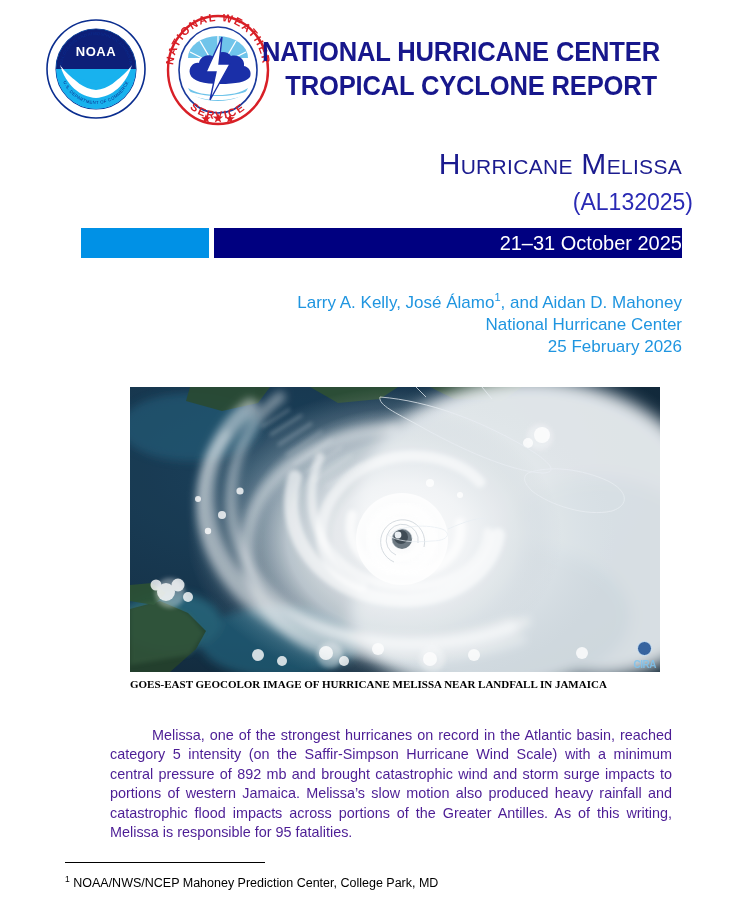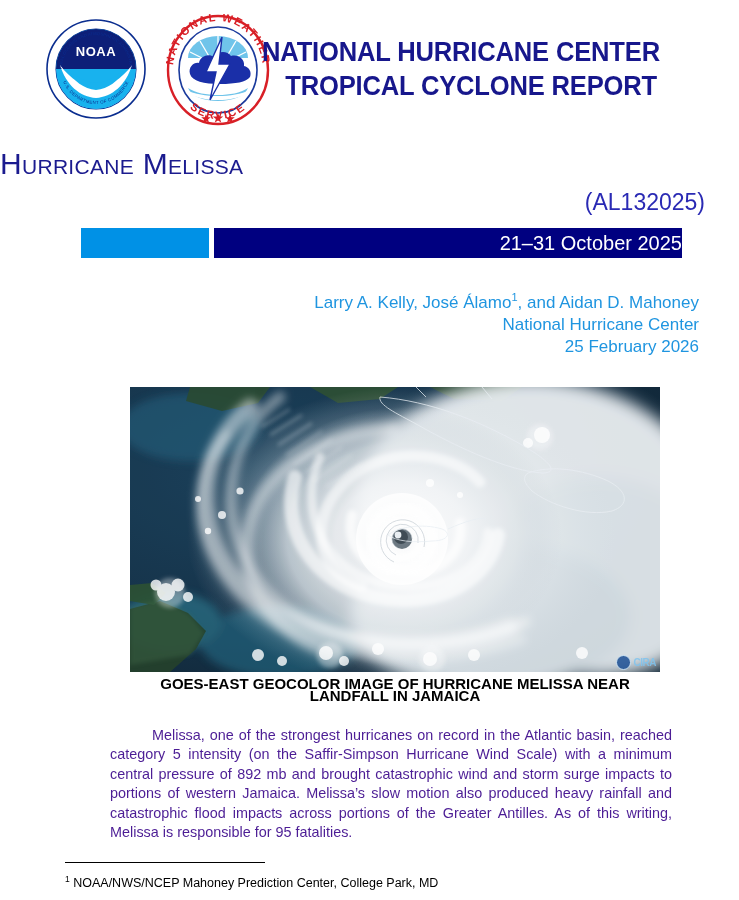--- a/index.html
+++ b/index.html
@@ -53,32 +53,32 @@
     transform: scaleX(0.93) translateX(25px);
   }
 
   
   .title-block {
     position: absolute;
     left: 0; top: 146px;
     width: 739px;
   }
   .storm-name {
-    text-align: left;
+    text-align: right;
     padding-right: 57px;
     font-size: 30px;
     font-variant: small-caps;
     font-weight: normal;
     color: #1b1b8f;
     letter-spacing: 0.3px;
     line-height: 36px;
   }
   .storm-id {
     text-align: right;
-    padding-right: 34px;
+    padding-right: 46px;
     font-size: 23px;
     color: #2a2ab4;
     line-height: 32px;
     margin-top: 4px;
   }
 
   
   .bar-row {
     position: absolute;
     left: 0; top: 228px;
@@ -106,21 +106,21 @@
     font-size: 20px;
     white-space: nowrap;
   }
 
   
   .authors {
     position: absolute;
     left: 0; top: 286px;
     width: 739px;
     text-align: right;
-    padding-right: 40px;
+    padding-right: 57px;
     box-sizing: border-box;
     color: #1f95e0;
     font-size: 17px;
     line-height: 22px;
   }
   .authors sup { font-size: 11px; vertical-align: super; }
 
   
   .sat-wrap {
     position: absolute;
@@ -130,43 +130,45 @@
     background: #0c2437;
   }
   .sat-svg { display: block; width: 530px; height: 285px; }
   .sat-watermark {
     position: absolute;
     right: 4px; bottom: 2px;
     display: flex;
     align-items: center;
     gap: 3px;
     opacity: 0.85;
+    flex-direction: column;
   }
   .wm-circle {
     width: 13px; height: 13px; border-radius: 50%;
     background: #1c4f94;
     border: 1px solid #cfe6f7;
   }
   .wm-text {
     color: #7fc4ef;
     font-size: 10px;
     font-weight: bold;
     letter-spacing: -0.5px;
   }
 
   
   .caption {
     position: absolute;
     left: 130px; top: 678px;
     width: 530px;
-    text-align: center;
-    font-size: 15px;
+    text-align: left;
+    font-size: 11px;
     font-weight: bold;
     line-height: 12px;
     color: #000;
+    font-family: Liberation Serif, serif;
   }
 
   
   .body-text {
     position: absolute;
     left: 110px; top: 726px;
     width: 562px;
     text-align: justify;
     font-size: 14.4px;
     line-height: 19.4px;

